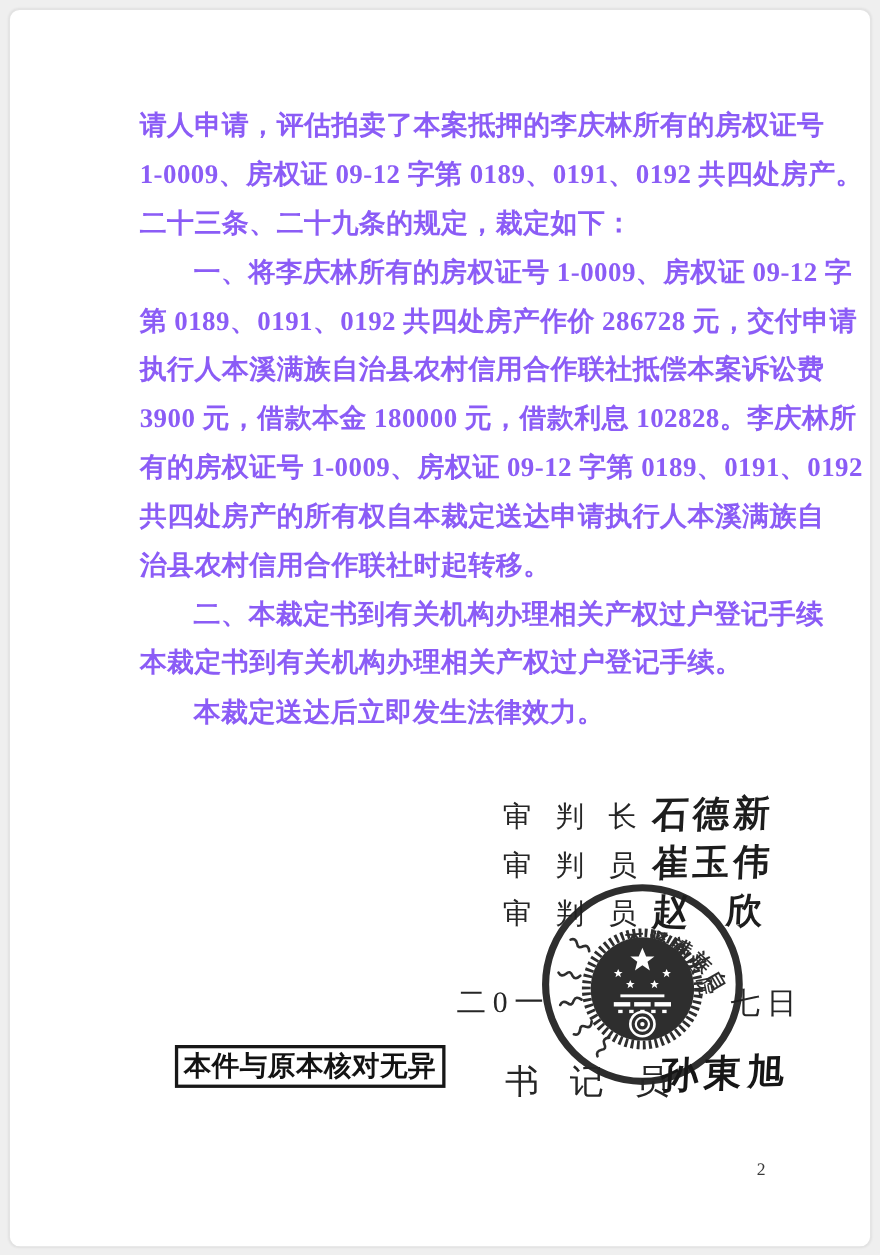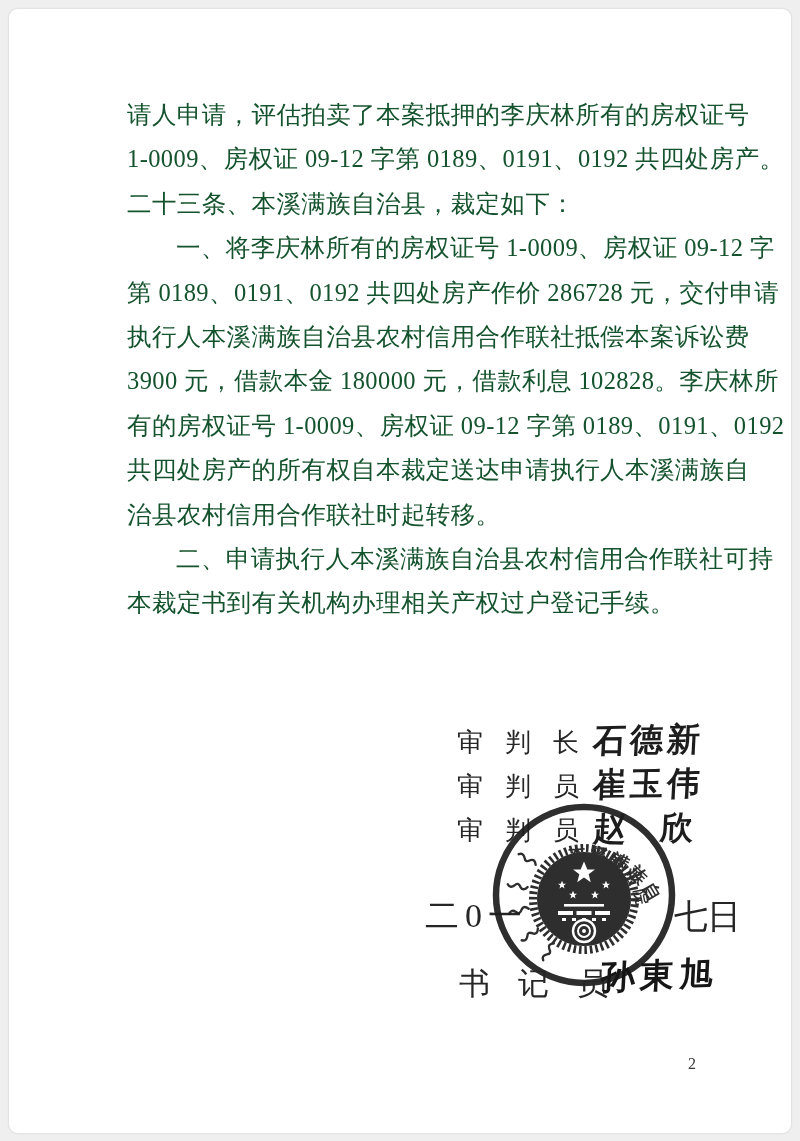--- a/index.html
+++ b/index.html
@@ -9,21 +9,21 @@
     font-family:"Liberation Serif","DejaVu Serif",serif;
     overflow:hidden;
   }
   .page{
     position:absolute;left:8px;top:8px;width:782px;height:1124px;
     background:#ffffff;border-radius:10px;border:1px solid #e3e3e3;
     box-shadow:0 0 2px rgba(0,0,0,0.06);
   }
   
   .body-text{
-    position:absolute;left:118px;top:84px;width:575px;color:#14532d;
+    position:absolute;left:118px;top:84px;width:575px;color:#8b5cf6;font-weight:bold;
   }
   .body-line{
     font-size:24.5px;line-height:44.4px;letter-spacing:0.4px;
     white-space:nowrap;
   }
   .body-line.indent{padding-left:49px;}
   
   .sig-row{position:absolute;left:448px;white-space:nowrap;z-index:1;}
   .sig-label{
     font-size:26px;letter-spacing:22px;color:#262626;display:inline-block;
@@ -31,22 +31,22 @@
   .sig-name{
     position:absolute;left:136px;top:-7px;font-size:33px;font-weight:900;
     color:#1d1d1d;letter-spacing:4px;transform:skewX(-4deg) rotate(-1deg);
     white-space:nowrap;
   }
   .sig-name.spread{letter-spacing:34px;}
   .row-1{top:716px;}
   .row-2{top:760px;}
   .row-3{top:804px;}
   
-  .date-row{position:absolute;left:416px;top:884px;width:300px;z-index:1;
-    font-size:34px;color:#262626;}
+  .date-row{position:absolute;left:406px;top:884px;width:300px;z-index:1;
+    font-size:27px;color:#262626;}
   .date-left{letter-spacing:6px;}
   .date-partial{position:absolute;left:249px;top:1px;}
   .date-right{position:absolute;left:282px;top:1px;}
   
   .clerk-row{position:absolute;left:450px;top:954px;z-index:5;white-space:nowrap;}
   .clerk-label{font-size:31px;letter-spacing:28px;color:#262626;display:inline-block;}
   .clerk-name{
     position:absolute;left:142px;top:-10px;font-size:34px;font-weight:900;
     color:#161616;letter-spacing:5px;transform:skewX(-5deg) rotate(-2deg);
   }
@@ -64,30 +64,31 @@
   .page-num{position:absolute;left:679px;top:1046px;font-size:16px;color:#3a3a3a;}
 </style>
 </head>
 <body>
 
 <div class="page">
 
   <div class="body-text">
       <div class="body-line">请人申请，评估拍卖了本案抵押的李庆林所有的房权证号</div>
       <div class="body-line">1-0009、房权证 09-12 字第 0189、0191、0192 共四处房产。</div>
-      <div class="body-line">二十三条、本溪满族自治县，裁定如下：</div>
+      <div class="body-line">二十三条、二十九条的规定，裁定如下：</div>
       <div class="body-line indent">一、将李庆林所有的房权证号 1-0009、房权证 09-12 字</div>
       <div class="body-line">第 0189、0191、0192 共四处房产作价 286728 元，交付申请</div>
       <div class="body-line">执行人本溪满族自治县农村信用合作联社抵偿本案诉讼费</div>
       <div class="body-line">3900 元，借款本金 180000 元，借款利息 102828。李庆林所</div>
       <div class="body-line">有的房权证号 1-0009、房权证 09-12 字第 0189、0191、0192</div>
       <div class="body-line">共四处房产的所有权自本裁定送达申请执行人本溪满族自</div>
       <div class="body-line">治县农村信用合作联社时起转移。</div>
-      <div class="body-line indent">二、申请执行人本溪满族自治县农村信用合作联社可持</div>
+      <div class="body-line indent">二、本裁定书到有关机构办理相关产权过户登记手续</div>
       <div class="body-line">本裁定书到有关机构办理相关产权过户登记手续。</div>
+      <div class="body-line indent">本裁定送达后立即发生法律效力。</div>
     </div>
 
   <div class="sig-row row-1">
     <span class="sig-label">审判长</span>
     <span class="sig-name">石德新</span>
   </div>
   <div class="sig-row row-2">
     <span class="sig-label">审判员</span>
     <span class="sig-name">崔玉伟</span>
   </div>
@@ -100,20 +101,21 @@
     <span class="date-left">二0一</span>
     <span class="date-partial">七</span>
     <span class="date-right">日</span>
   </div>
 
   <div class="clerk-row">
     <span class="clerk-label">书记员</span>
     <span class="clerk-name">孙東旭</span>
   </div>
 
+  <div class="verify-box">本件与原本核对无异</div>
 
   <svg class="seal" width="208" height="208" viewBox="-104 -104 208 208">
     <defs>
       <path id="st" d="M0,-10L2.94,-3.09L9.51,-3.09L4.05,1.18L5.88,8.09L0,4L-5.88,8.09L-4.05,1.18L-9.51,-3.09L-2.94,-3.09Z"></path>
       <path id="arcOuter" d="M -71.2,19 A 73.7,73.7 0 0 1 71.2,19" fill="none"></path>
       <path id="arcInner" d="M -53,8 A 53.6,53.6 0 0 1 53,8" fill="none"></path>
     </defs>
 
     <circle r="88" fill="none" stroke="#1d1d1d" stroke-width="6.5"></circle>
 

